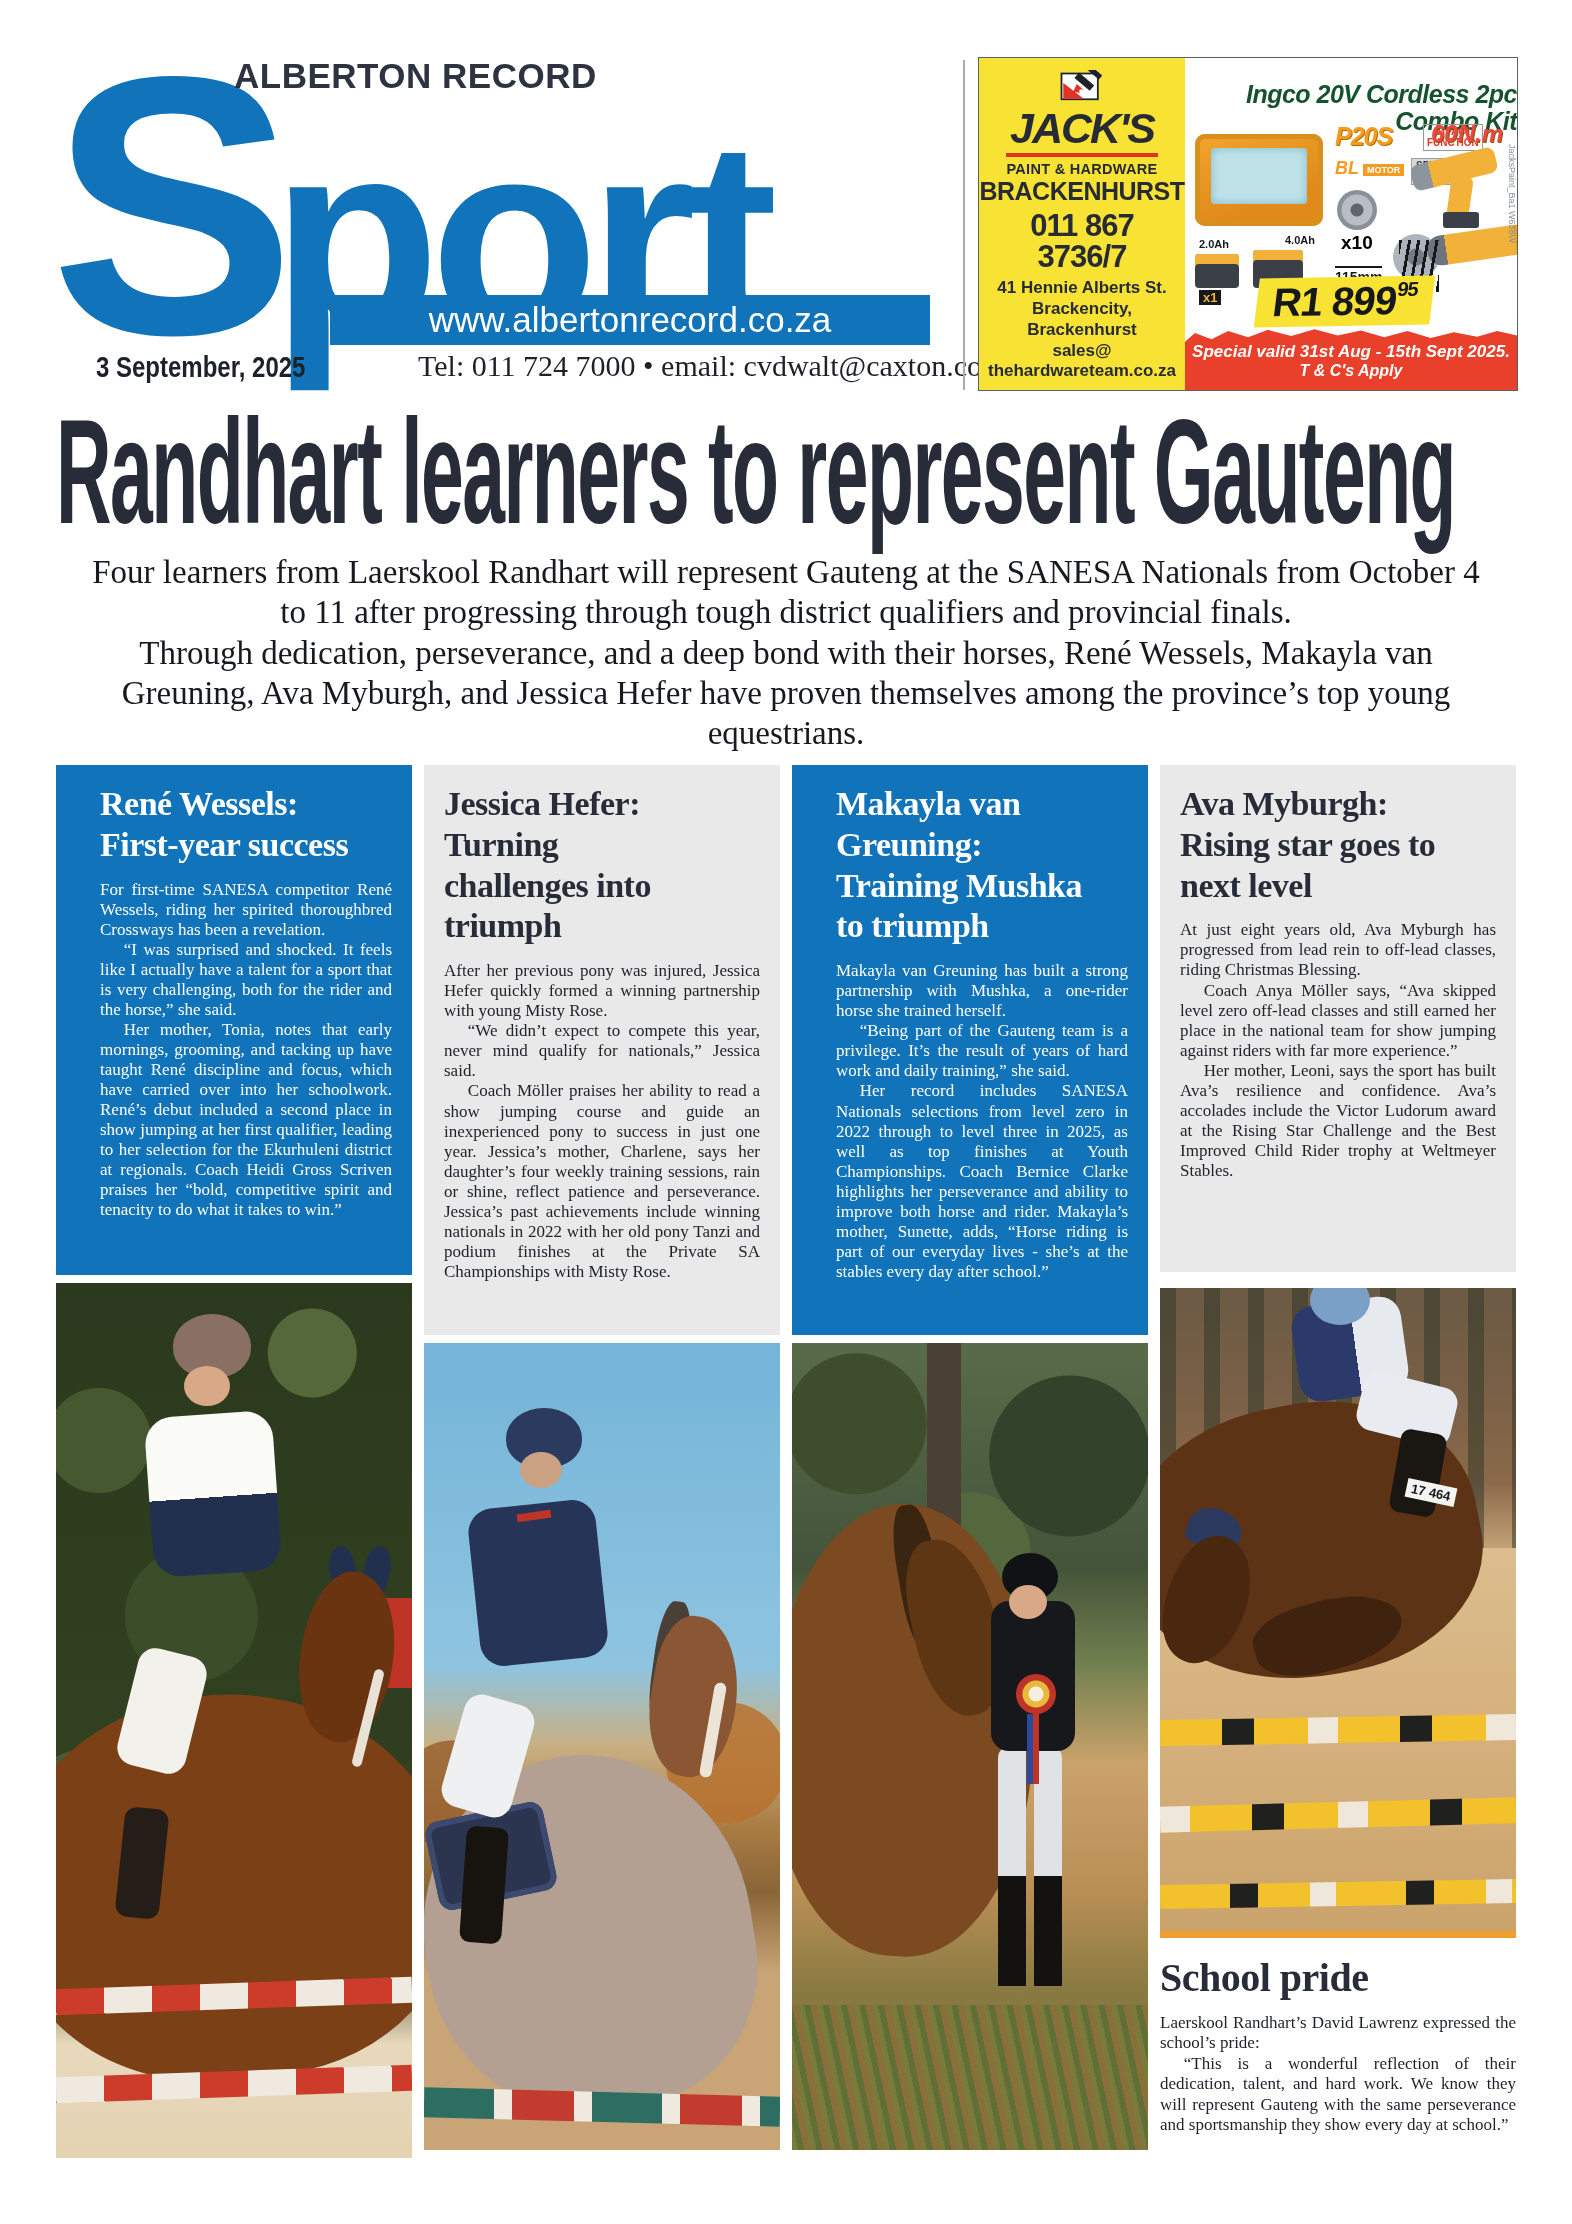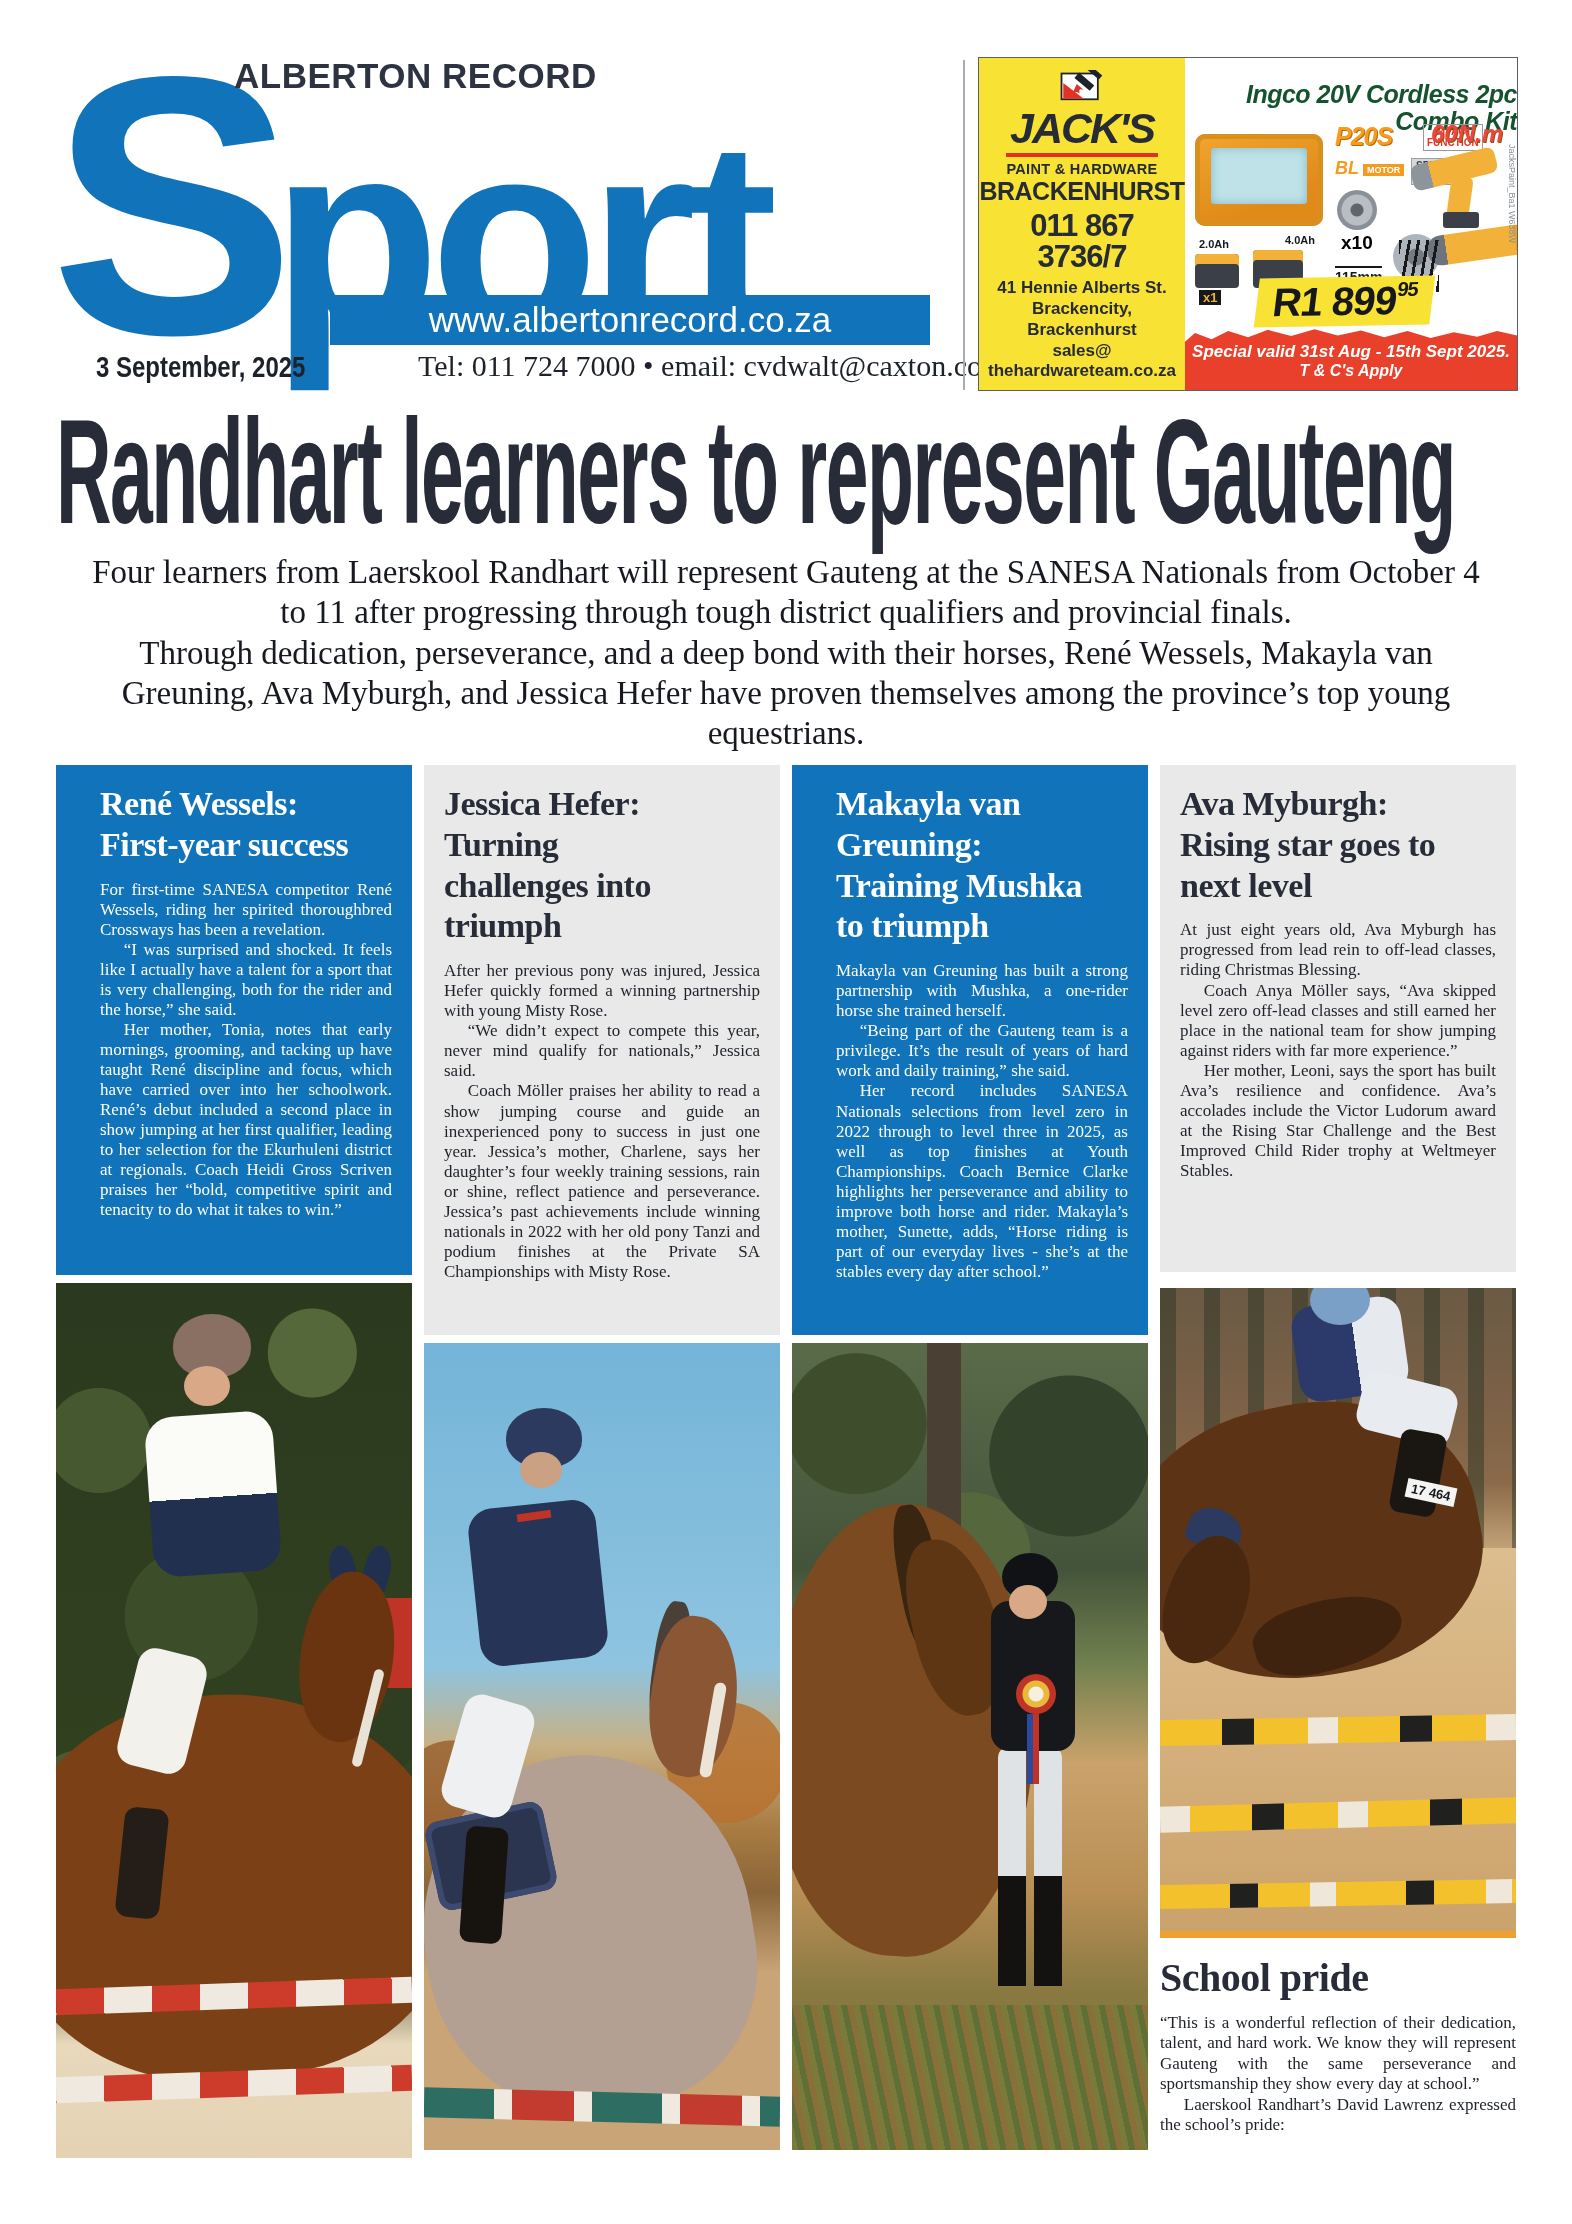--- a/index.html
+++ b/index.html
@@ -444,20 +444,20 @@
         <div class="shape p4-boot"></div>
         <div class="shape p4-bib">17 464</div>
         <div class="shape p4-pole1"></div>
         <div class="shape p4-pole2"></div>
         <div class="shape p4-pole3"></div>
         <div class="shape p4-edge"></div>
       </div>
       <div class="school">
         <h2>School pride</h2>
         <div class="a-body">
+            <p>Laerskool Randhart’s David Lawrenz expressed the school’s pride:</p>
             <p>“This is a wonderful reflection of their dedication, talent, and hard work. We know they will represent Gauteng with the same perseverance and sportsmanship they show every day at school.”</p>
-            <p>Laerskool Randhart’s David Lawrenz expressed the school’s pride:</p>
           </div>
       </div>
     </div>
 
   </div>
 </div>
 
 </body></html>

